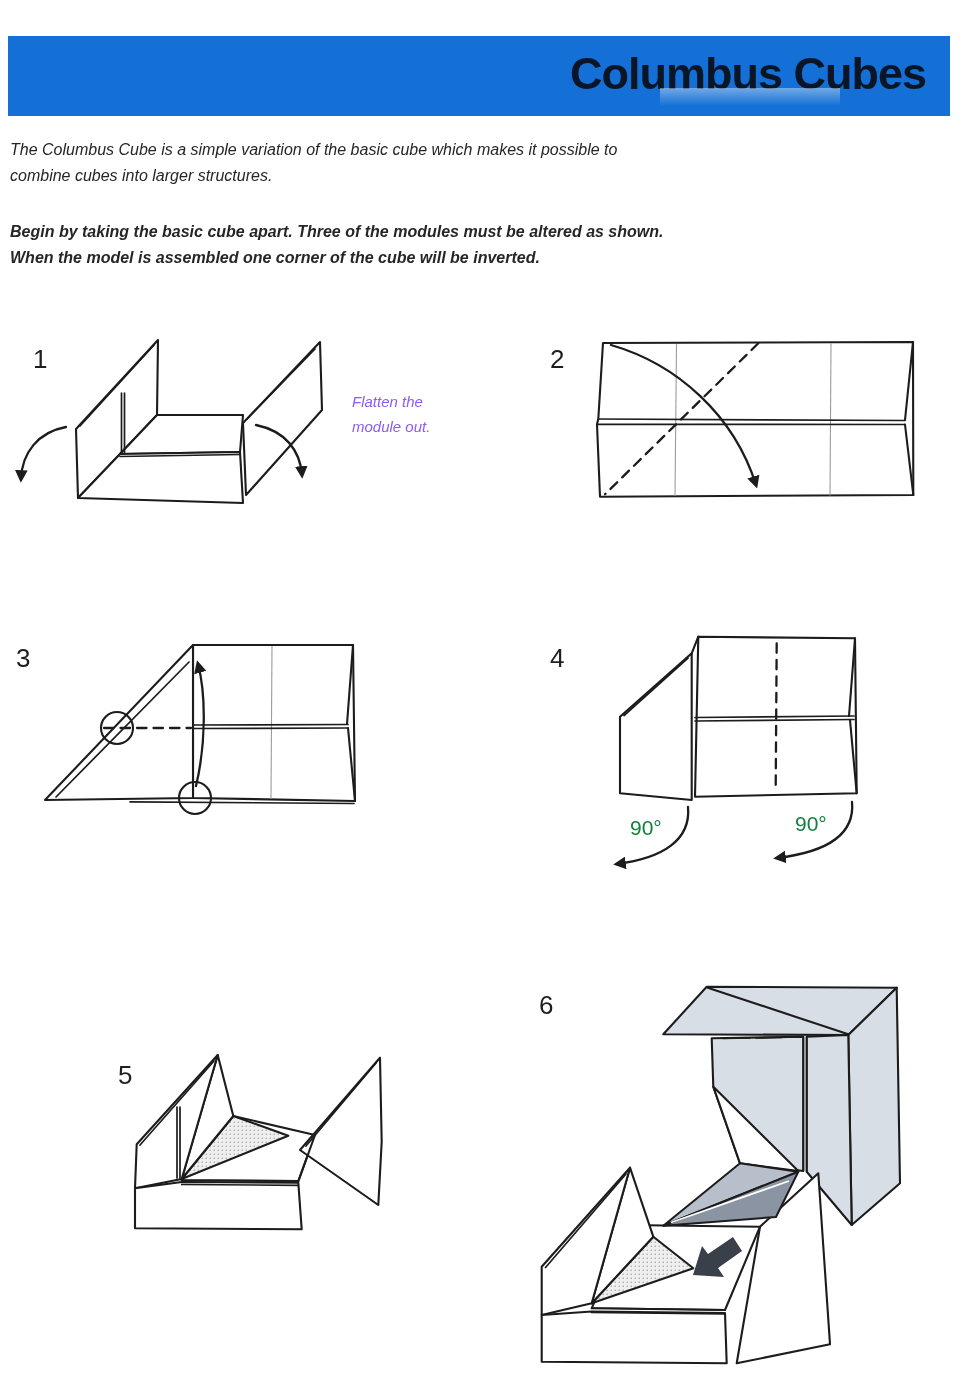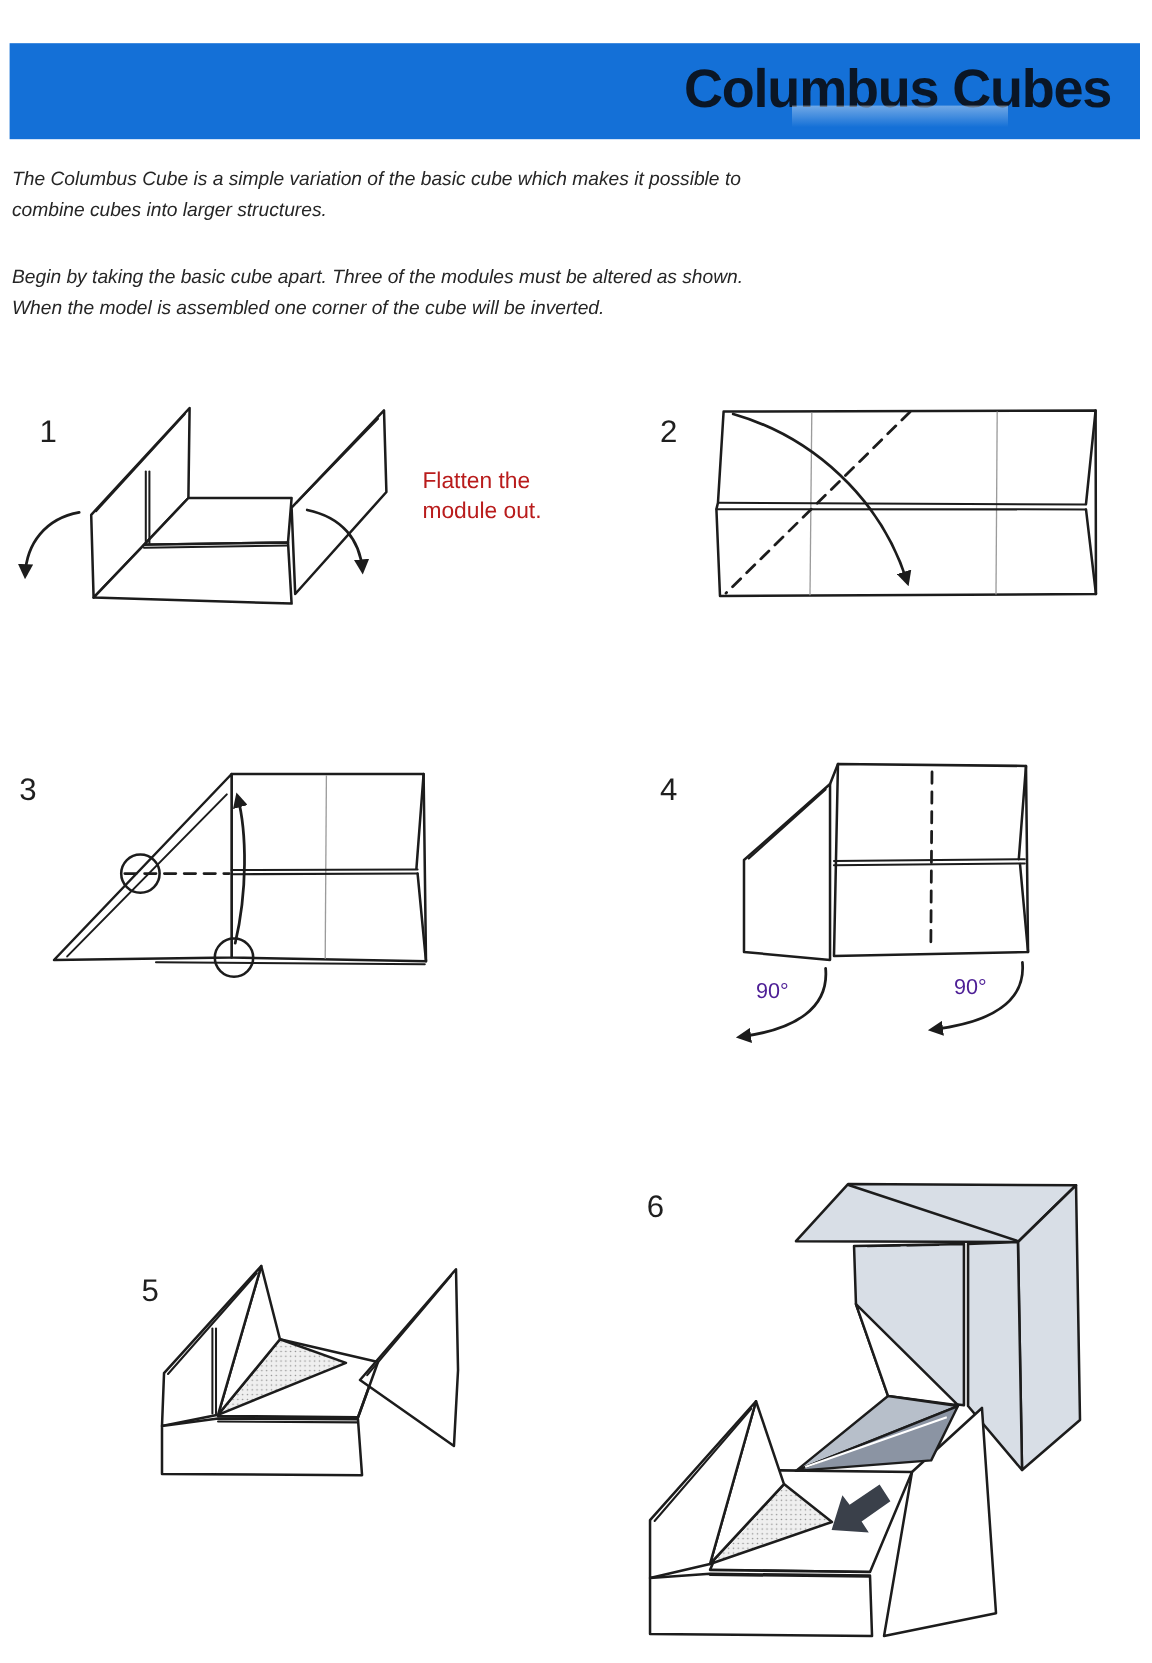--- a/index.html
+++ b/index.html
@@ -5,23 +5,23 @@
   html,body{margin:0;padding:0;background:#e9e9e9;}
   .page{position:relative;width:960px;height:1386px;background:#ffffff;overflow:hidden;
         font-family:"Liberation Sans",sans-serif;}
   .abs{position:absolute;}
   .banner{left:8px;top:8px;width:942px;height:80px;background:#1470d7;margin-top:28px;}
   .banner-title{position:absolute;right:24px;top:50%;transform:translateY(-54%);
         font-size:45px;font-weight:bold;letter-spacing:-1px;color:#0a1626;}
   .banner-haze{left:660px;top:88px;width:180px;height:18px;
         background:linear-gradient(#cfe2f5,rgba(255,255,255,0));opacity:.5;}
   .body-text{font-style:italic;font-size:16px;line-height:26px;color:#262626;white-space:pre-line;}
-  .cap{font-size:19px;line-height:25px;color:#b91c1c;white-space:pre-line;}
+  .cap{font-style:italic;font-size:15px;line-height:25px;color:#8b5cf6;white-space:pre-line;}
   .num{font-size:26px;color:#1f1f1f;}
-  .deg{font-size:18px;color:#4c1d95;}
+  .deg{font-size:21px;color:#15803d;}
   svg{position:absolute;overflow:visible;}
   .ln{fill:none;stroke:#1c1c1c;stroke-width:2.1;stroke-linecap:round;stroke-linejoin:round;}
   .fw{fill:#ffffff;stroke:#1c1c1c;stroke-width:2.1;stroke-linejoin:round;}
   .fg{fill:#d8dee6;stroke:#1c1c1c;stroke-width:2.1;stroke-linejoin:round;}
   .fm{fill:#b7bfca;stroke:#1c1c1c;stroke-width:2;stroke-linejoin:round;}
   .fd{fill:#8b94a3;stroke:#1c1c1c;stroke-width:2;stroke-linejoin:round;}
   .thin{stroke:#9b9b9b;stroke-width:1.1;fill:none;}
   .dbl{stroke:#1c1c1c;stroke-width:1.7;fill:none;stroke-linecap:round;}
   .dash{fill:none;stroke:#1c1c1c;stroke-width:2.3;stroke-dasharray:9.5 7;stroke-linecap:round;}
   .arr{fill:none;stroke:#1c1c1c;stroke-width:2.3;stroke-linecap:round;}
@@ -31,21 +31,21 @@
 
 <div class="page">
 
   <div class="abs banner">
     <span class="banner-title">Columbus Cubes</span>
   </div>
   <div class="abs banner-haze"></div>
 
   <div class="abs body-text" style="left:10px;top:137px;width:910px;">The Columbus Cube is a simple variation of the basic cube which makes it possible to
 combine cubes into larger structures.</div>
-  <div class="abs body-text" style="left:10px;top:219px;width:910px;">Begin by taking the basic cube apart. Three of the modules must be altered as shown.
+  <div class="abs body-text" style="left:10px;top:219px;width:910px;font-weight:bold;">Begin by taking the basic cube apart. Three of the modules must be altered as shown.
 When the model is assembled one corner of the cube will be inverted.</div>
 
   <div class="abs num" style="left:33px;top:344px;">1</div>
   <svg style="left:10px;top:335px;" width="330" height="185" viewBox="0 0 330 185">
     <defs>
       <marker id="m1" viewBox="0 0 10 10" refX="7" refY="5" markerWidth="5.5" markerHeight="5.5" orient="auto">
         <path d="M0,0 L10,5 L0,10 z" fill="#1c1c1c"></path>
       </marker>
     </defs>
     <polygon class="fw" points="66,94 148,5 147,80 110,119 68,163"></polygon>

